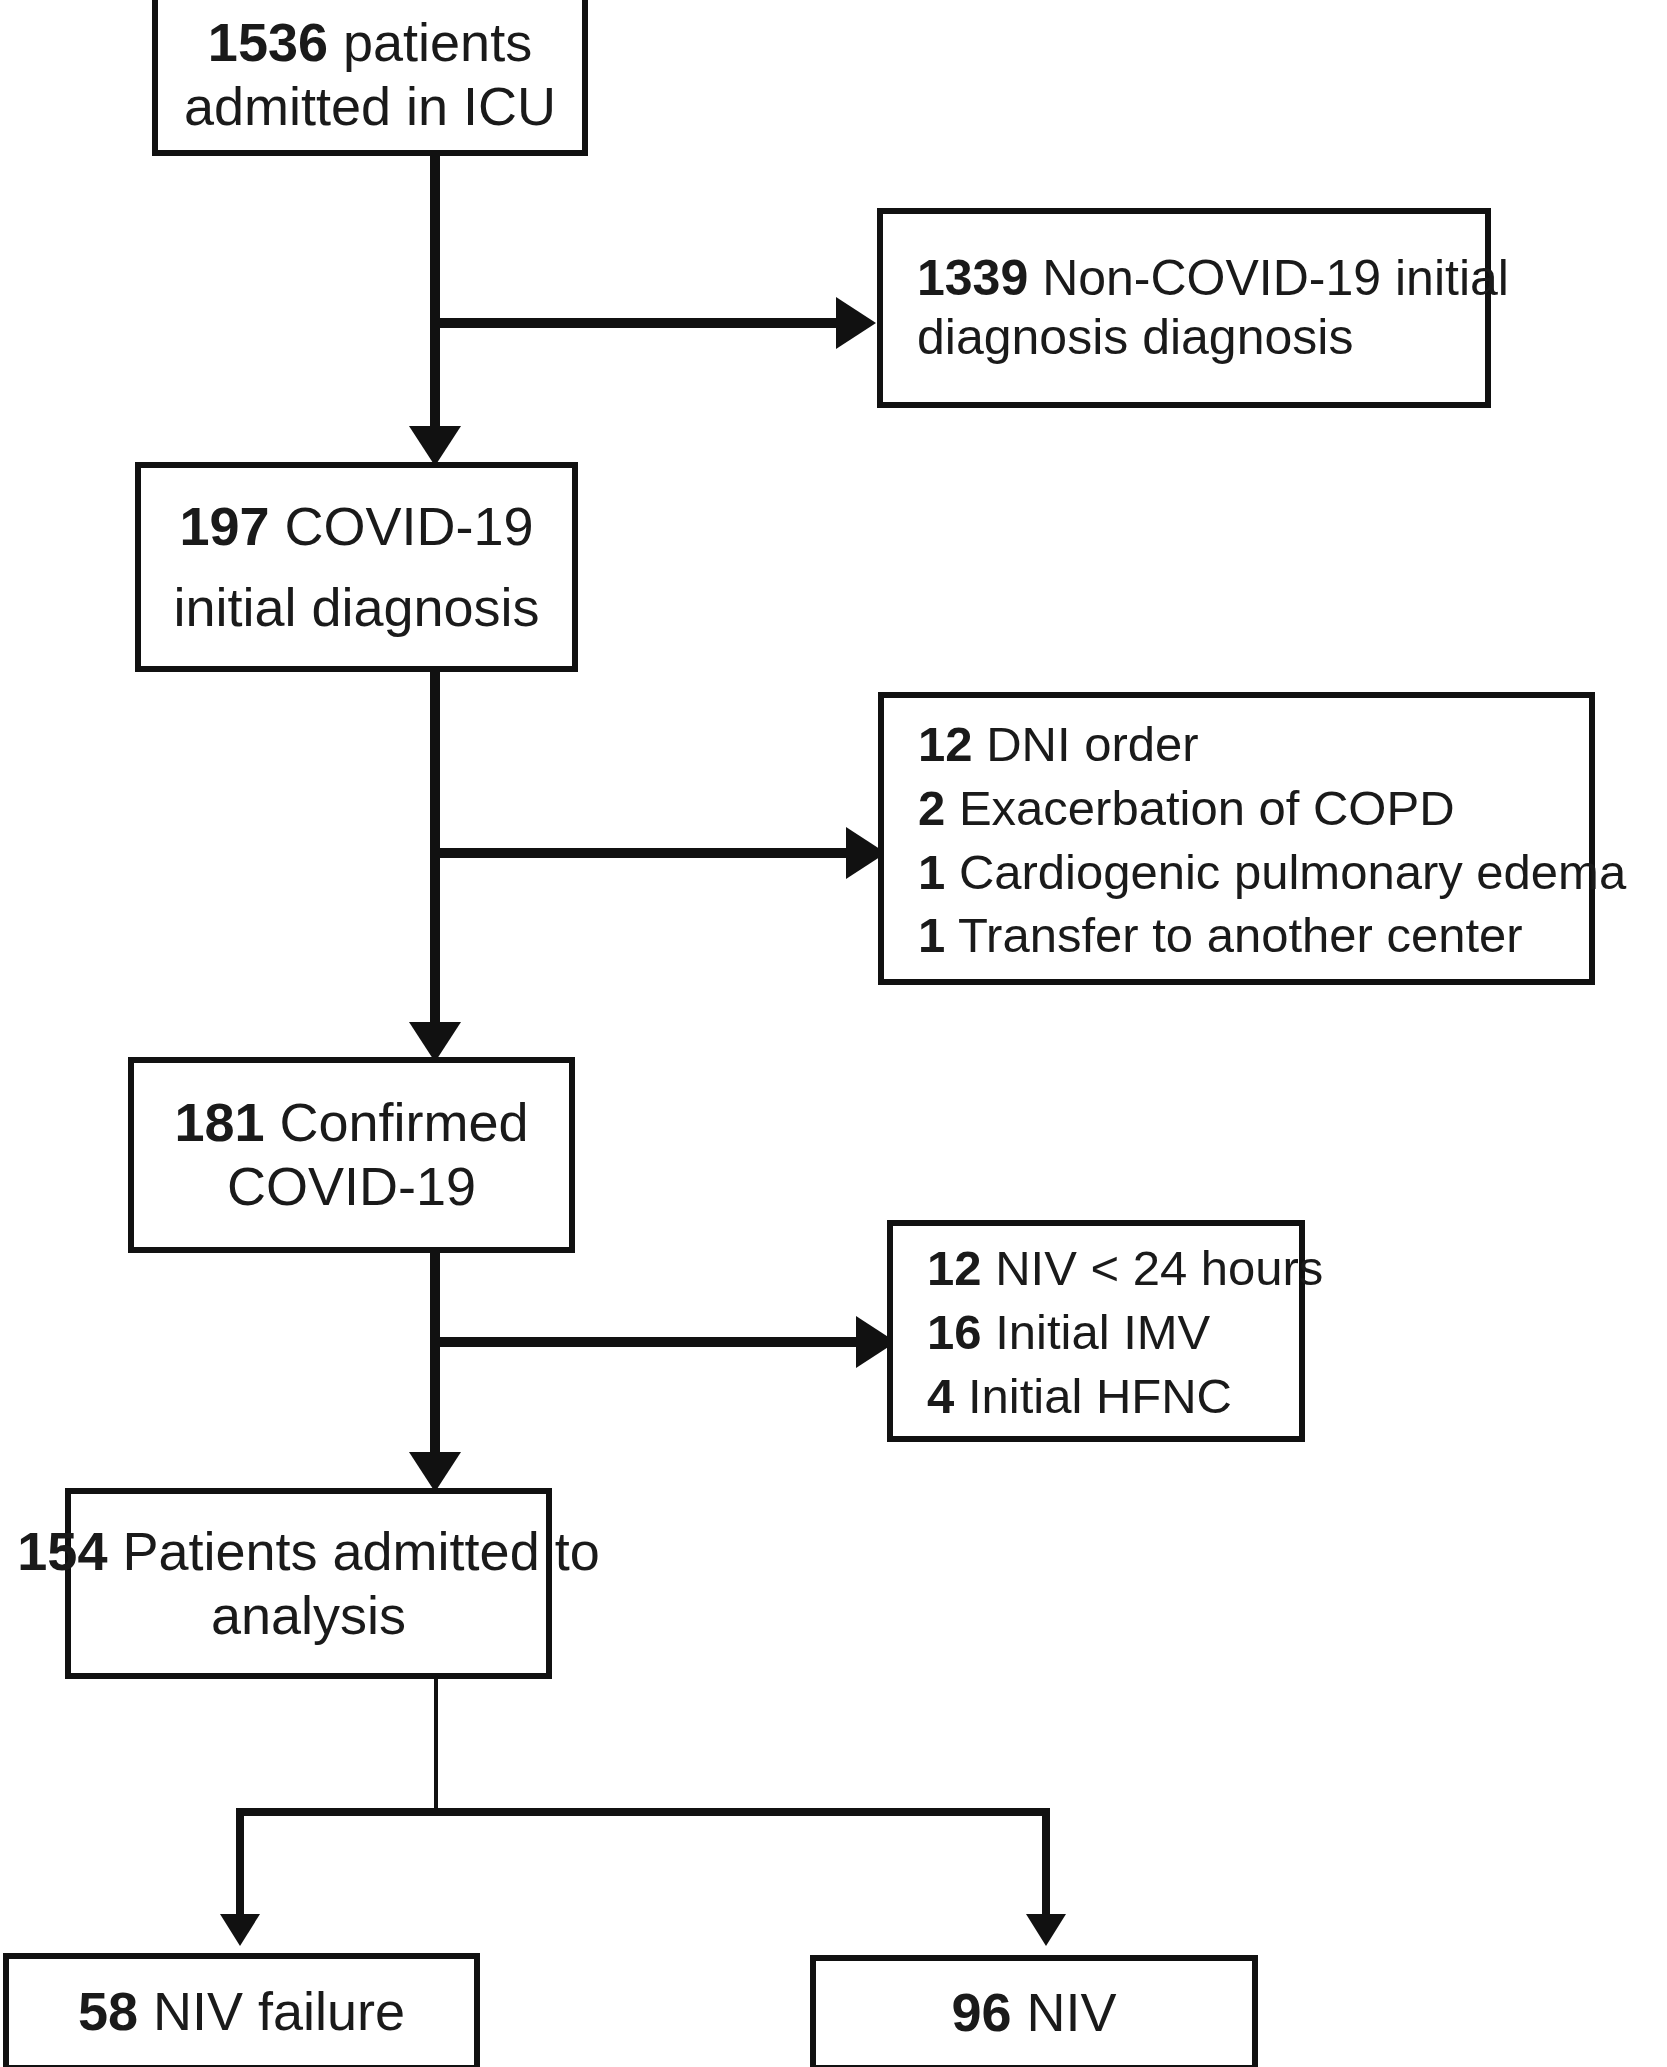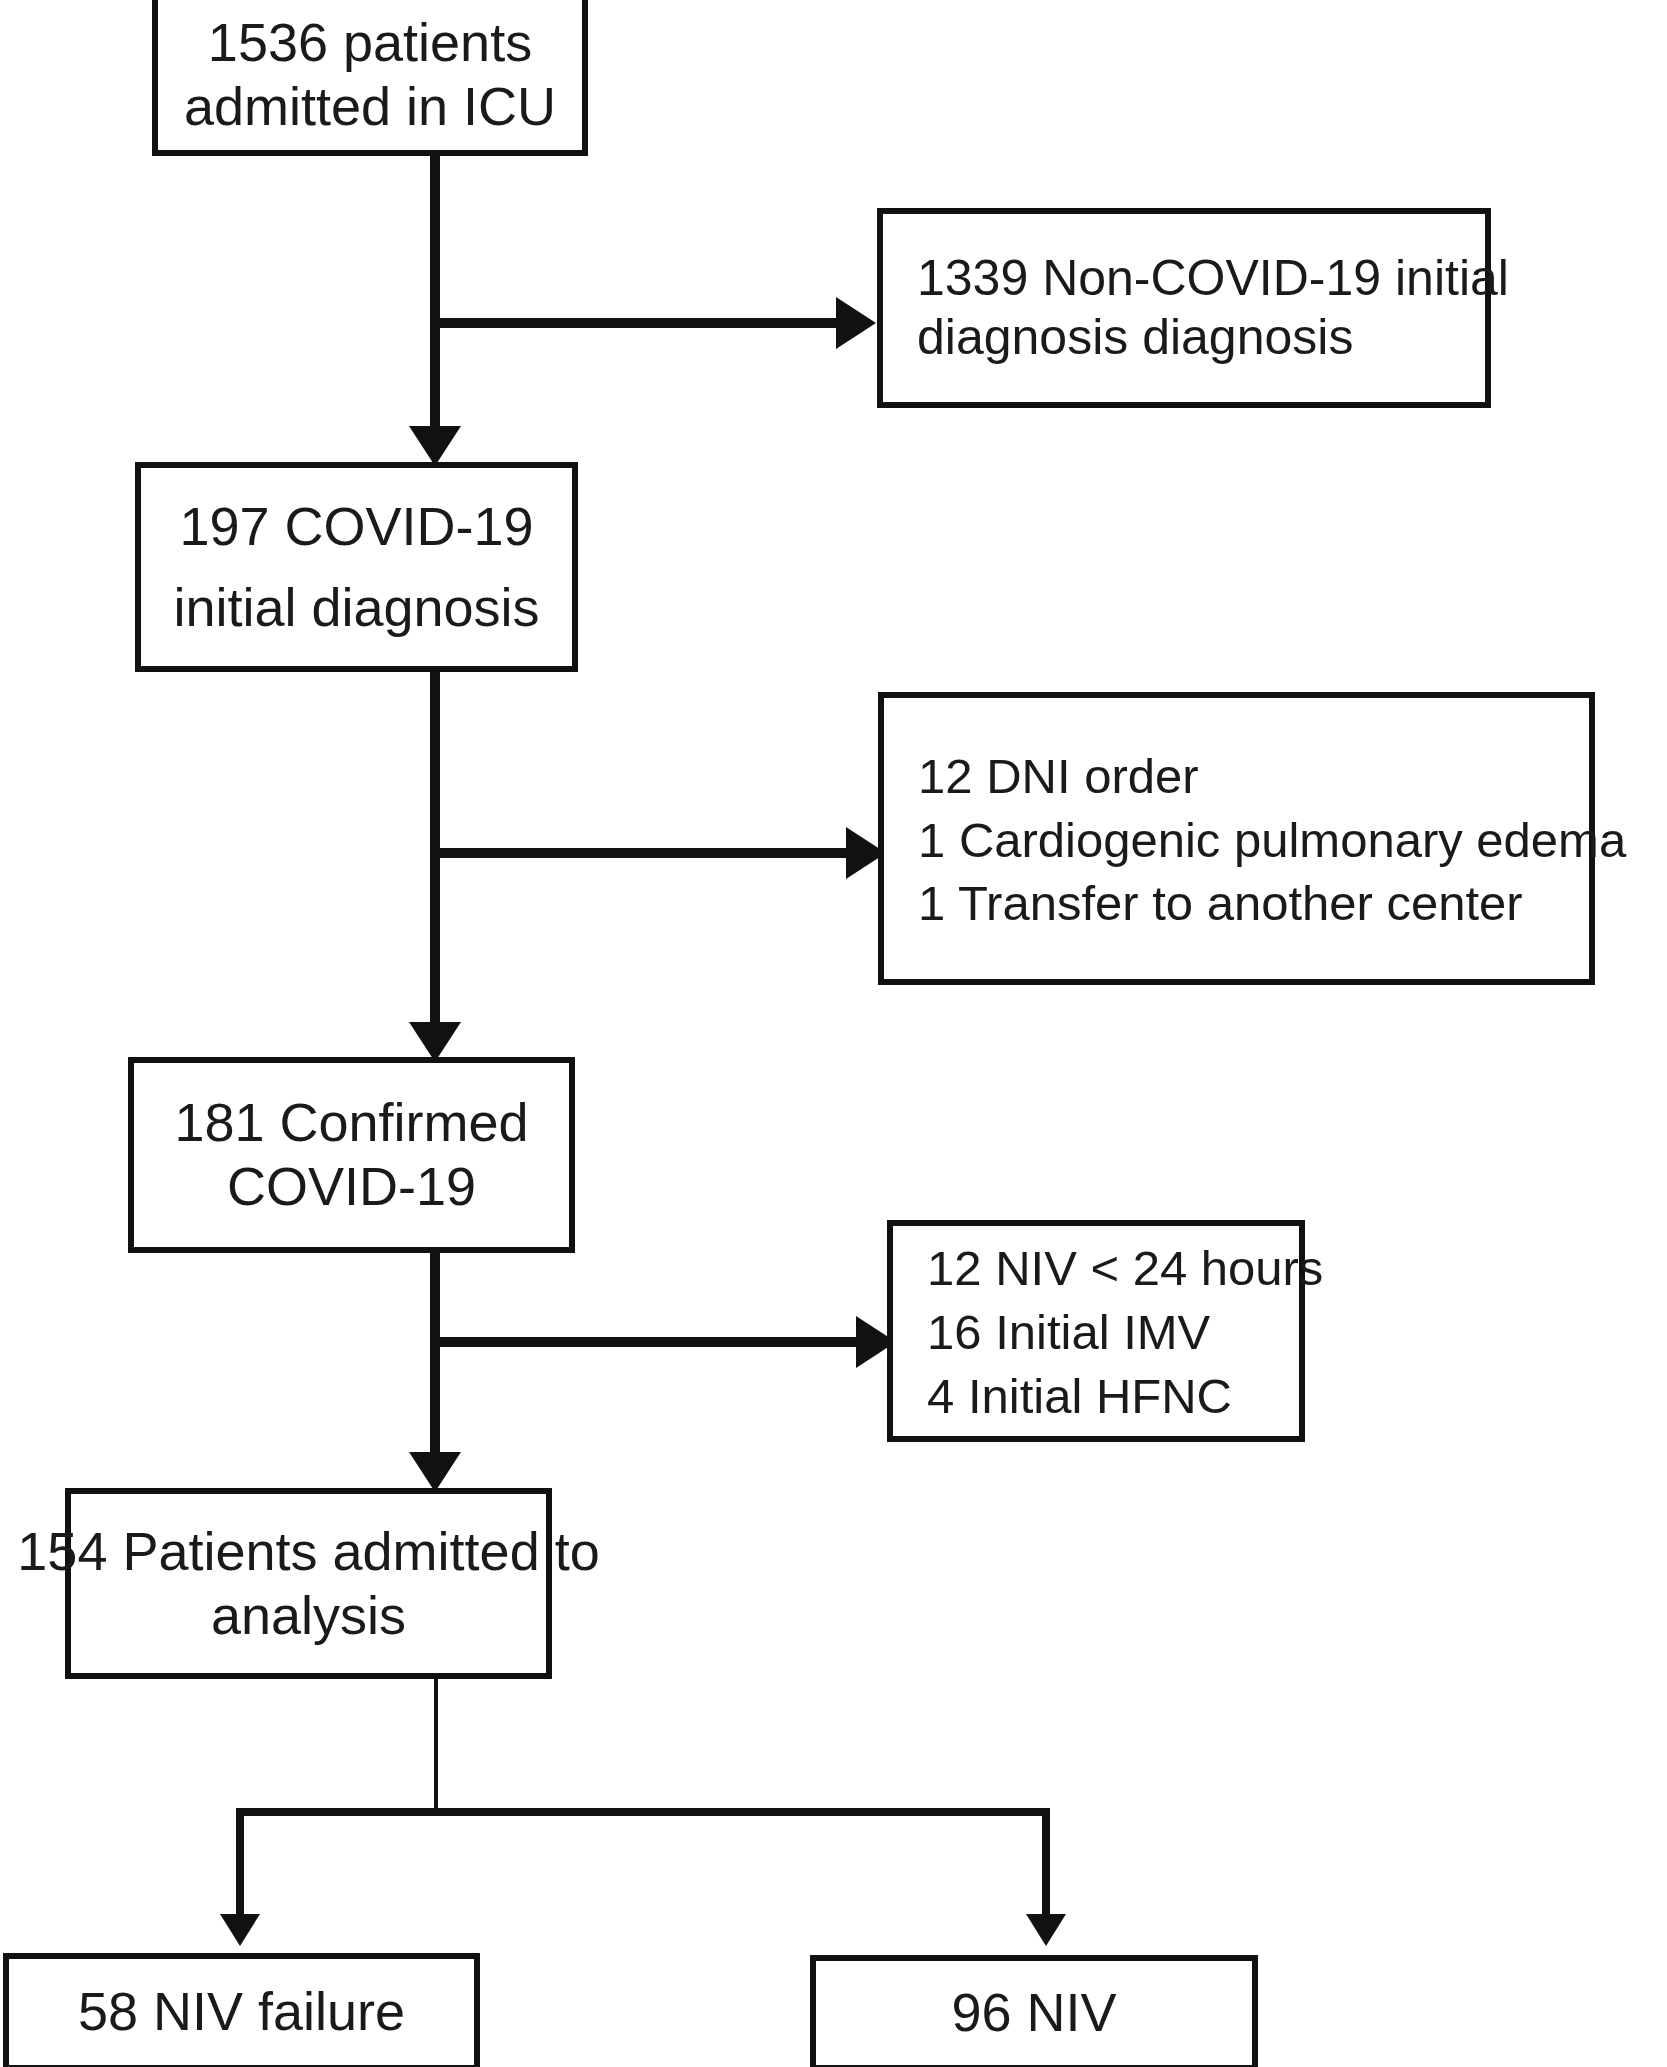--- a/index.html
+++ b/index.html
@@ -33,21 +33,21 @@
   }
   .node-box.left-align {
     align-items: flex-start;
     text-align: left;
   }
   .node-line {
     display: block;
     white-space: nowrap;
   }
   .node-box .num {
-    font-weight: normal;
+    font-weight: bold;
   }
   
   .main-box .node-line {
     font-size: 54px;
   }
   
   .side-box .node-line {
     font-size: 50px;
   }
   .side-box.list-box {
@@ -123,20 +123,21 @@
   </div>
 
   <div class="vline" style="left:430px; top:672px; width:10px; height:370px;"></div>
   <div class="arrow-down" style="left:409px; top:1022px;"></div>
 
   <div class="hline" style="left:435px; top:848px; width:412px; height:10px;"></div>
   <div class="arrow-right" style="left:846px; top:827px;"></div>
 
   <div class="node-box side-box list-box left-align" style="left:878px; top:692px; width:717px; height:293px;">
     <span class="node-line"><b class="num">12</b><span> DNI order</span></span>
+    <span class="node-line"><b class="num">2</b><span>  Exacerbation of COPD</span></span>
     <span class="node-line"><b class="num">1</b><span> Cardiogenic pulmonary edema</span></span>
     <span class="node-line"><b class="num">1</b><span> Transfer to another center</span></span>
   </div>
 
   <div class="node-box main-box" style="left:128px; top:1057px; width:447px; height:196px;">
     <span class="node-line"><b class="num">181</b><span> Confirmed</span></span>
     <span class="node-line">COVID-19</span>
   </div>
 
   <div class="vline" style="left:430px; top:1253px; width:10px; height:222px;"></div>

